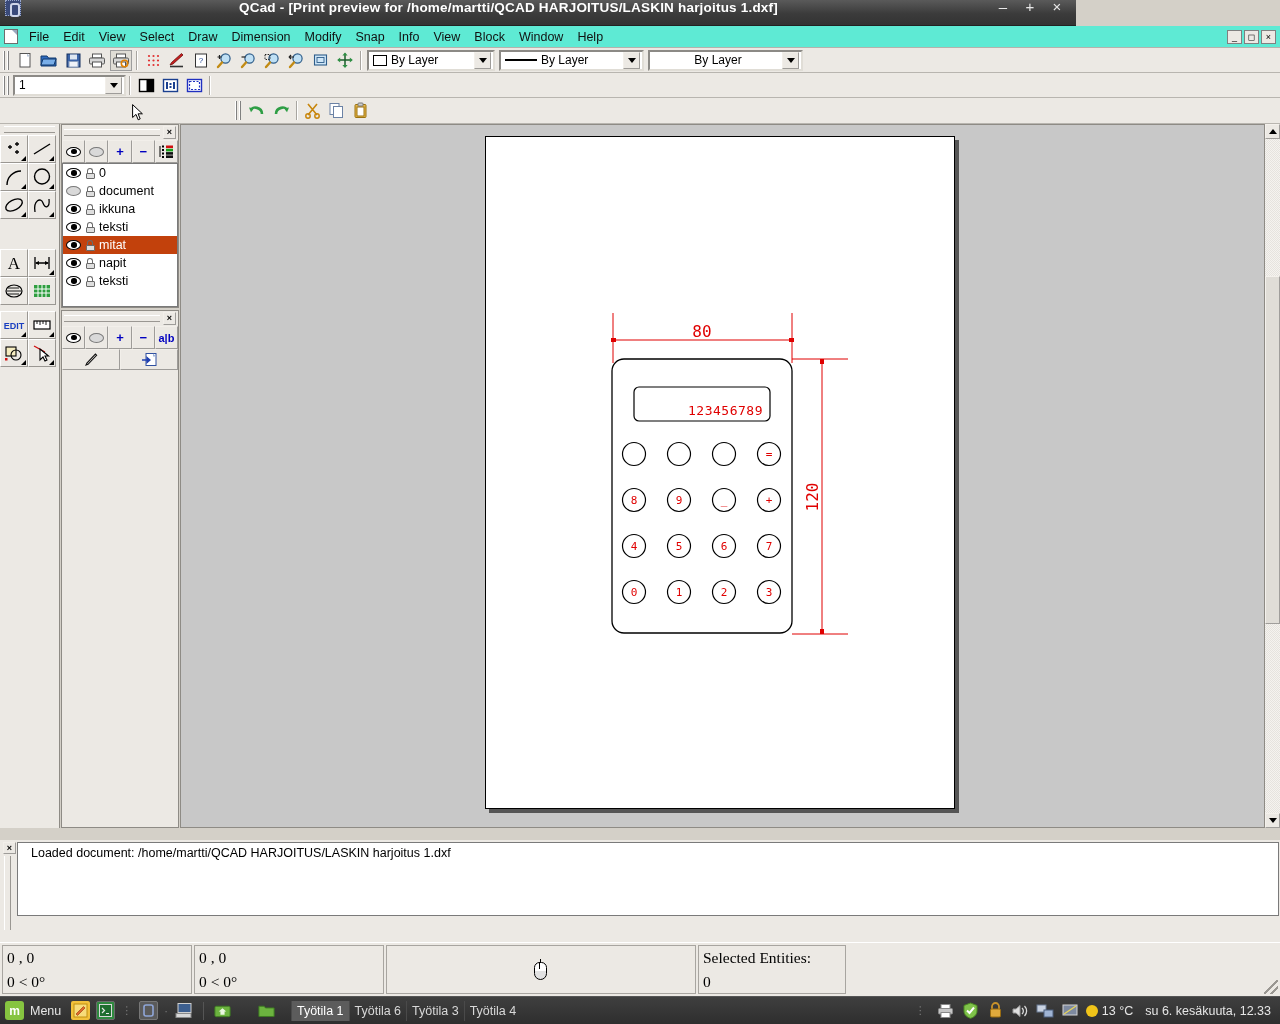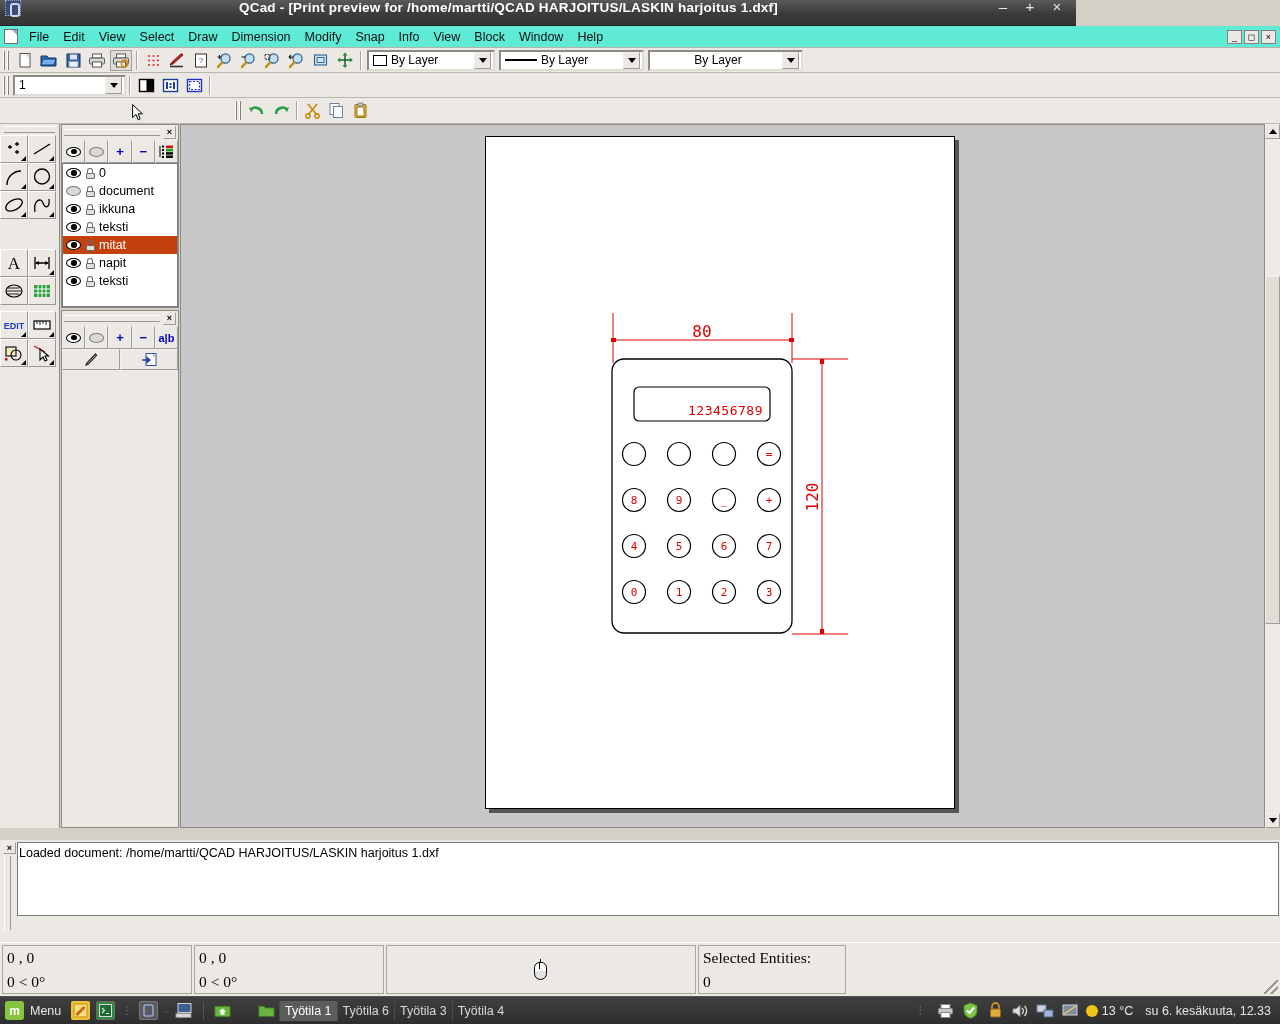--- a/index.html
+++ b/index.html
@@ -240,21 +240,21 @@
     width: 13px; height: 12px; border: 1px outset #f2efea; background: #ece9e4;
     font-size: 9px; font-weight: bold; line-height: 10px; text-align: center; cursor: default;
   }
   .cmd-vgrip {
     position: absolute; left: 4px; top: 16px; width: 7px; height: 74px;
     border-left: 1px solid #fff; border-right: 1px solid #9a9792;
   }
   .cmd-history {
     position: absolute; left: 17px; top: 2px; width: 1262px; height: 74px;
     background: #fff; border: 1px solid #7a7a7a;
-    padding: 3px 1px; font-size: 12.5px; color: #000; overflow: hidden;
+    padding: 3px 13px; font-size: 12.5px; color: #000; overflow: hidden;
   }
   .cmd-line { position: absolute; left: 17px; top: 78px; width: 1262px; height: 20px; display: flex; }
   .cmd-label {
     background: #ddd9d2; padding: 2px 8px 2px 6px; font-size: 12.5px; color: #000;
     flex: 0 0 auto; display: flex; align-items: center;
   }
   .cmd-input {
     flex: 1 1 auto; background: #fff; border: 1px solid #7a7a7a; border-left: none;
     font-size: 12.5px; padding: 1px 4px; outline: none;
     font-family: "Liberation Sans", sans-serif;
@@ -302,21 +302,21 @@
     color: #fff; font-size: 12px; font-weight: bold;
   }
   .tb-menu-lbl { margin-left: 6px; margin-right: 7px; }
   .tb-ico-sq {
     width: 19px; height: 19px; margin: 0 3px; flex: 0 0 auto;
     display: flex; align-items: center; justify-content: center;
     font-size: 13px; border-radius: 2px;
   }
   .tb-dots { color: #7a7a7a; margin: 0 3px; font-size: 11px; letter-spacing: 1px; flex: 0 0 auto;}
   .tb-sep { width: 1px; height: 18px; background: #555; margin: 0 6px; flex: 0 0 auto;}
-  .ws-list { display: flex; margin-left: 0; flex: 0 0 auto; }
+  .ws-list { display: flex; margin-left: 12px; flex: 0 0 auto; }
   .ws {
     padding: 3px 5px; font-size: 12.5px; color: #d8d8d8;
     border-left: 1px solid #4a4a4a; cursor: default; white-space: nowrap;
   }
   .ws.active { background: #5c5c5c; color: #fff; }
   .tray { margin-left: auto; display: flex; align-items: center; gap: 6px; margin-right: 9px; }
   .tray-ico { width: 19px; height: 19px; display: flex; align-items: center; justify-content: center; font-size: 13px; }
   .tray-temp { display: flex; align-items: center; gap: 4px; font-size: 12.5px; }
   .sun { width: 12px; height: 12px; border-radius: 50%; background: #f0c419; flex: 0 0 auto;}
   .clock { font-size: 12.5px; margin-left: 6px; white-space: nowrap; }

